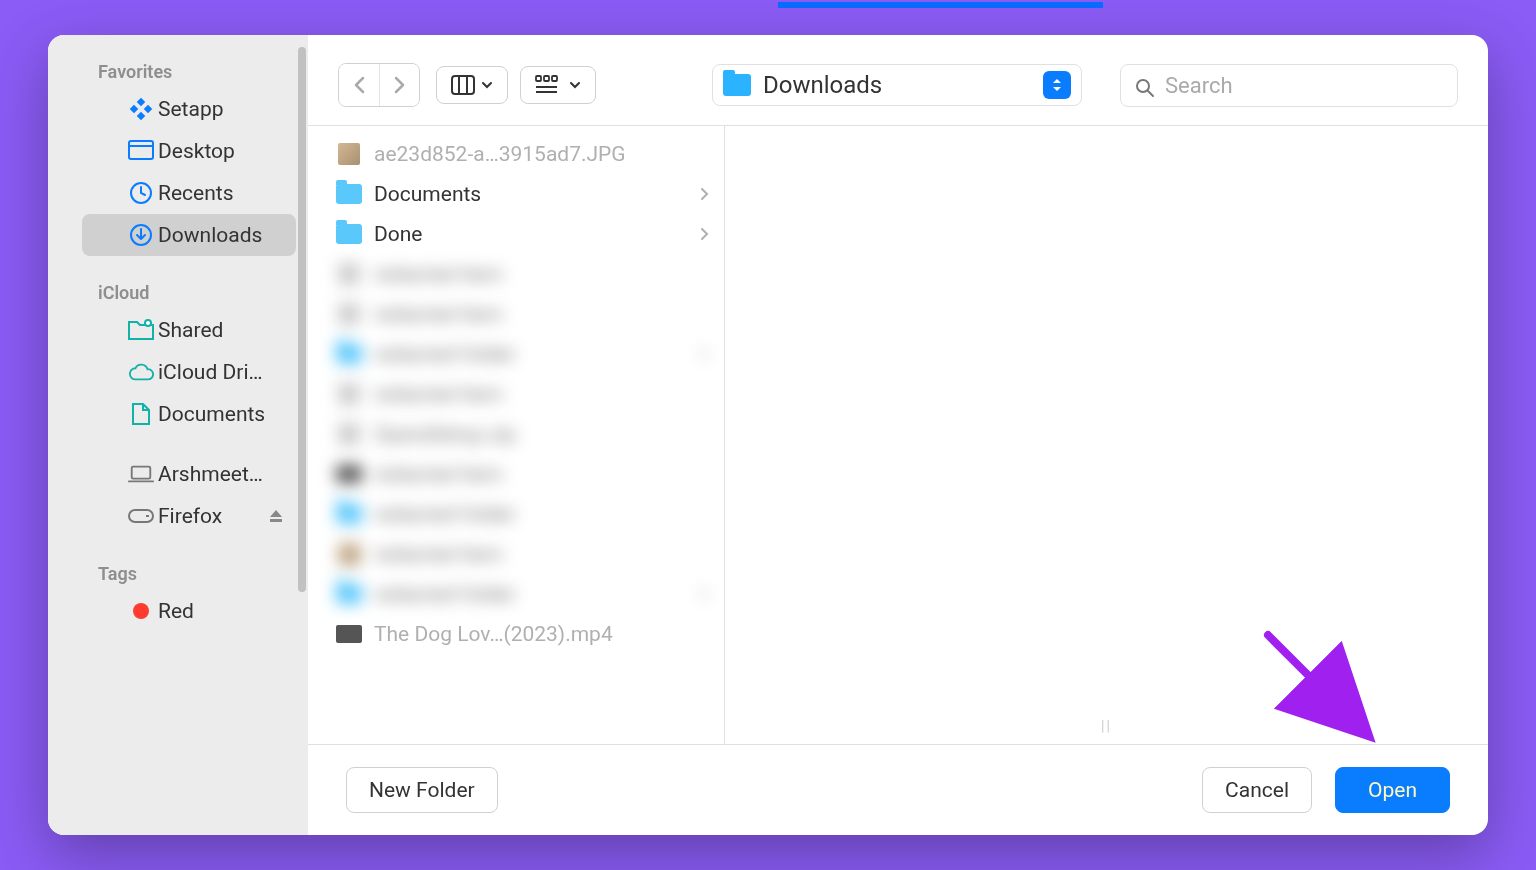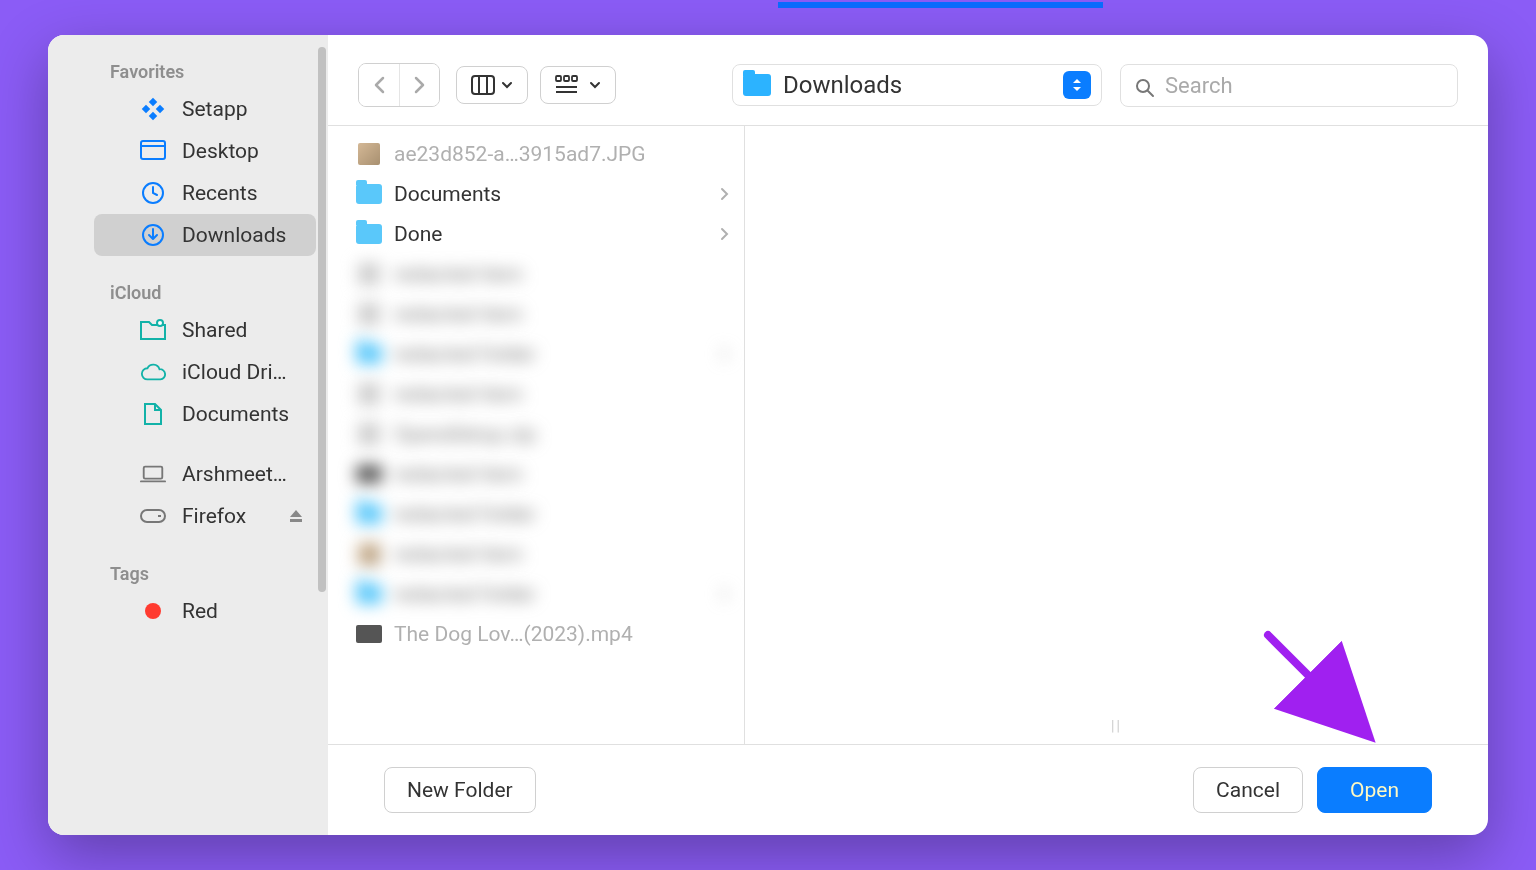--- a/index.html
+++ b/index.html
@@ -1,26 +1,26 @@
 <!DOCTYPE html>
 <html><head>
 <meta charset="utf-8">
 <style>
 *{box-sizing:border-box;margin:0;padding:0;font-family:-apple-system,BlinkMacSystemFont,"Segoe UI",Roboto,sans-serif}
 body{background:#8b5cf6;width:1536px;height:870px;display:flex;align-items:center;justify-content:center;position:relative;overflow:hidden}
 .bg-hints{position:absolute;left:0;top:0;width:100%;height:100%;pointer-events:none}
 .bg-hints .top-mark{position:absolute;top:2px;left:778px;width:325px;height:6px;background:#0a6dff}
 .bg-hints .bottom-text{position:absolute;bottom:30px;left:540px;color:#333;font-size:24px}
 .dialog{width:1440px;height:800px;background:#fff;border-radius:16px;display:flex;overflow:hidden;box-shadow:0 20px 60px rgba(0,0,0,.3);position:relative}
-.sidebar{width:280px;background:#ececec;padding:18px 0 18px 16px;overflow-y:auto;position:relative}
+.sidebar{width:260px;background:#ececec;padding:18px 0 18px 4px;overflow-y:auto;position:relative}
 .sidebar::-webkit-scrollbar{width:8px}
 .sidebar::-webkit-scrollbar-thumb{background:#bbb;border-radius:4px}
 .scrollbar-vis{position:absolute;right:2px;top:12px;width:8px;height:545px;background:#c1c1c1;border-radius:4px}
 .section-header{color:#8e8e8e;font-size:18px;font-weight:600;padding:8px 18px 6px 46px}
-.sidebar-item{display:flex;align-items:center;padding:8px 12px 8px 46px;font-size:21px;color:#333;cursor:pointer;gap:16px;border-radius:8px;margin:0 12px 0 30px}
+.sidebar-item{display:flex;align-items:center;padding:8px 12px 8px 46px;font-size:21px;color:#333;cursor:pointer;gap:4px;border-radius:8px;margin:0 12px 0 30px}
 .sidebar-item.selected{background:#d0d0d0}
 .sidebar-item .ic{width:26px;height:26px;display:flex;align-items:center;justify-content:center;flex-shrink:0}
 .sidebar-item .lbl{white-space:nowrap;overflow:hidden;text-overflow:ellipsis}
 .sidebar-item .eject{margin-left:auto;color:#888}
 svg{display:block}
 .main{flex:1;display:flex;flex-direction:column}
 .toolbar{display:flex;align-items:center;padding:28px 30px 18px 30px;gap:16px}
 .nav-btns{display:flex;border:1px solid #d0d0d0;border-radius:8px;overflow:hidden}
 .nav-btn{width:40px;height:42px;display:flex;align-items:center;justify-content:center;background:#fff;cursor:pointer;color:#999}
 .nav-btn+.nav-btn{border-left:1px solid #e5e5e5}
@@ -42,21 +42,21 @@
 .file-row.blurred{filter:blur(8px);color:#777}
 .file-row .fi{width:26px;height:22px;flex-shrink:0;display:flex;align-items:center;justify-content:center}
 .file-row .fn{white-space:nowrap;overflow:hidden;text-overflow:ellipsis;flex:1}
 .file-row .chev{color:#b0b0b0;flex-shrink:0}
 .folder-ic{width:26px;height:20px;background:#5ac8fa;border-radius:3px;position:relative}
 .folder-ic::before{content:"";position:absolute;top:-4px;left:0;width:11px;height:5px;background:#5ac8fa;border-radius:2px 2px 0 0}
 .img-ic{width:22px;height:22px;background:linear-gradient(135deg,#d4b896,#a89070);border-radius:2px}
 .vid-ic{width:26px;height:18px;background:#555;border-radius:2px;position:relative}
 .preview-col{flex:1;background:#fff;position:relative}
 .splitter{position:absolute;bottom:10px;left:50%;transform:translateX(-50%);color:#ccc;font-size:14px;letter-spacing:2px}
-.footer{display:flex;align-items:flex-end;padding:22px 56px;border-top:1px solid #e0e0e0;gap:14px}
+.footer{display:flex;align-items:flex-end;padding:22px 38px;border-top:1px solid #e0e0e0;gap:23px}
 .btn{padding:10px 22px;border-radius:8px;font-size:21px;cursor:pointer;border:1px solid #d0d0d0;background:#fff;color:#333}
 .btn.primary{background:#0a7dff;color:#fef9c3;border-color:#0a7dff;padding:10px 32px}
 .spacer{flex:1}
 .arrow-annot{position:absolute;right:110px;bottom:90px;pointer-events:none}
 .tag-dot{width:16px;height:16px;border-radius:50%}
 </style>
 </head>
 <body>
 
 <div class="bg-hints">

